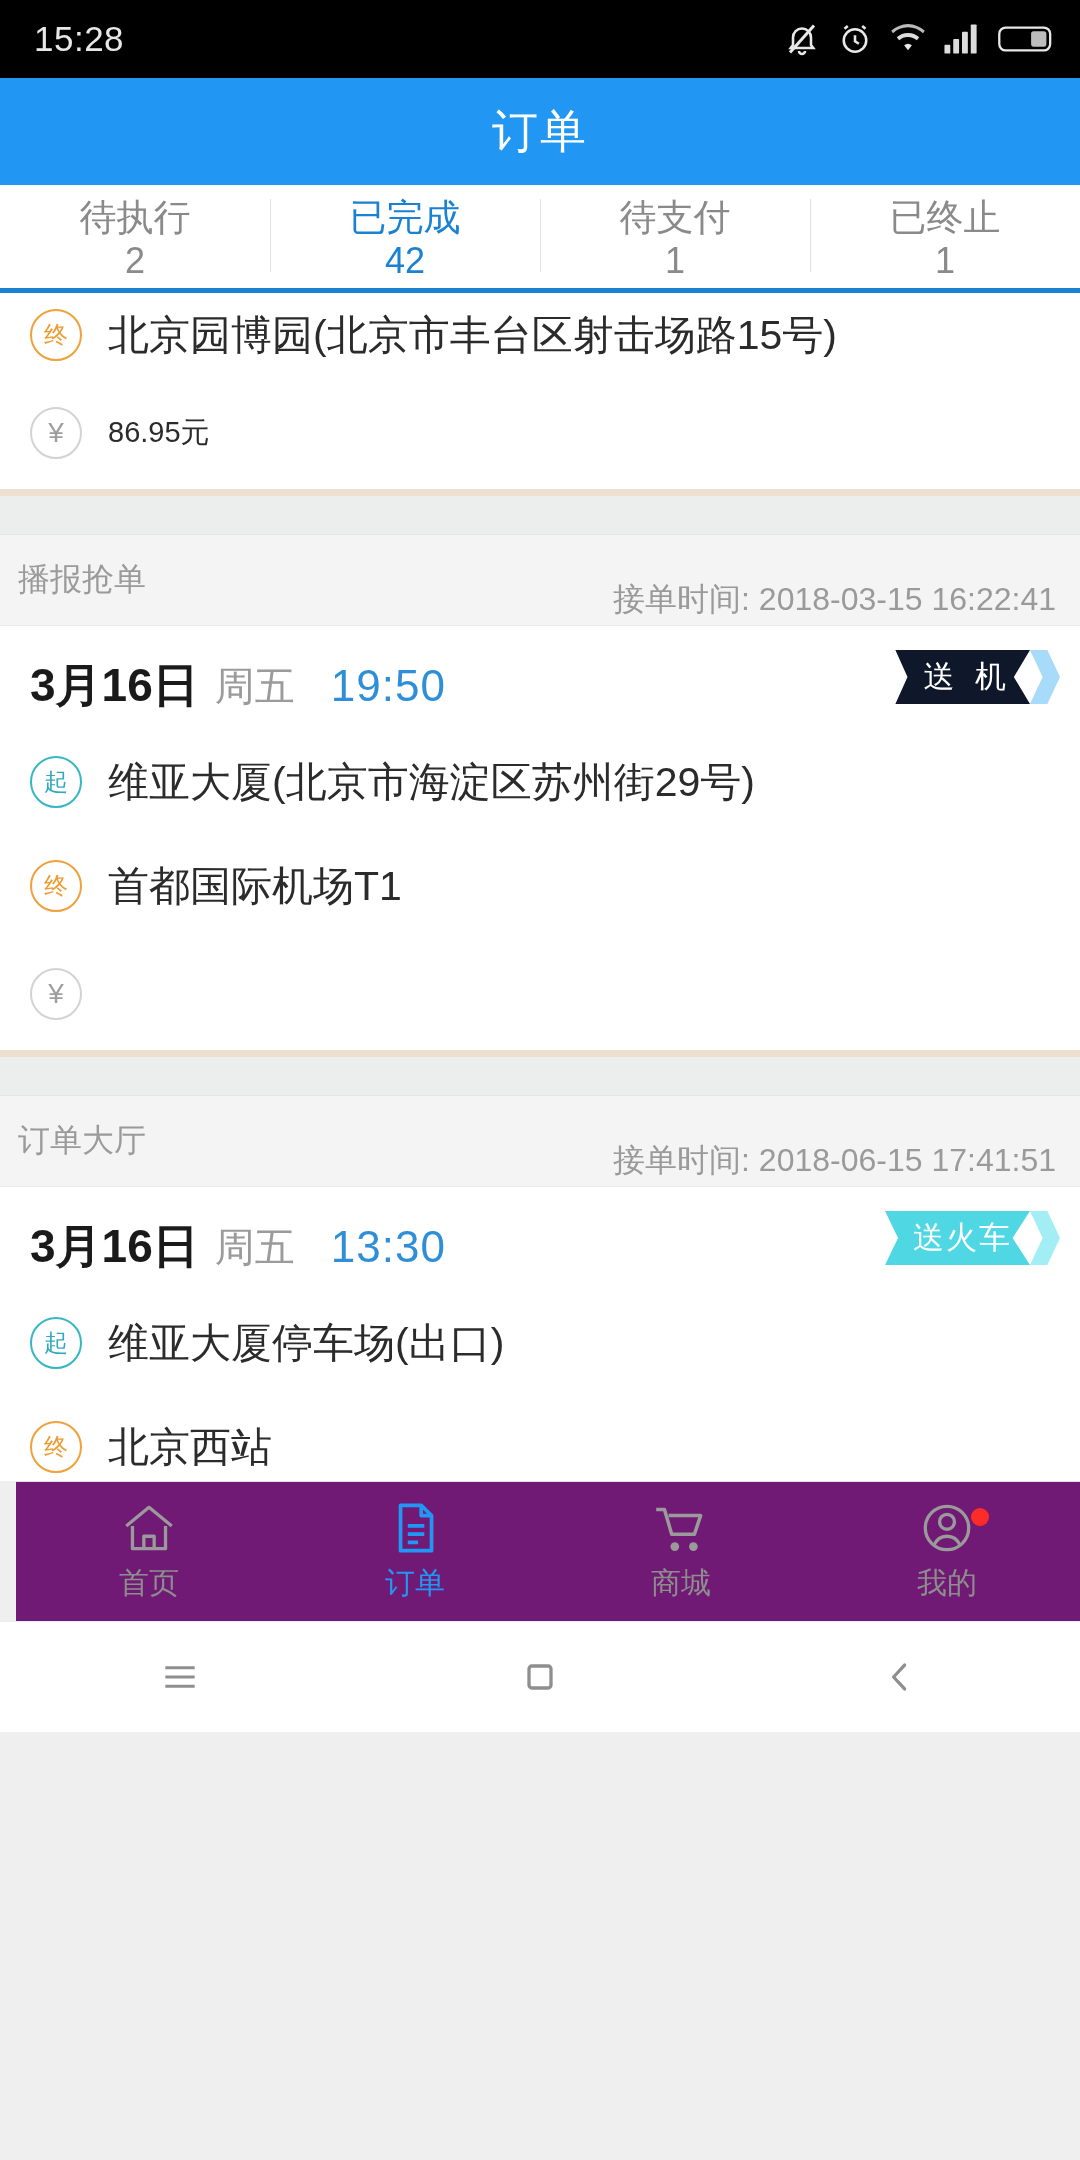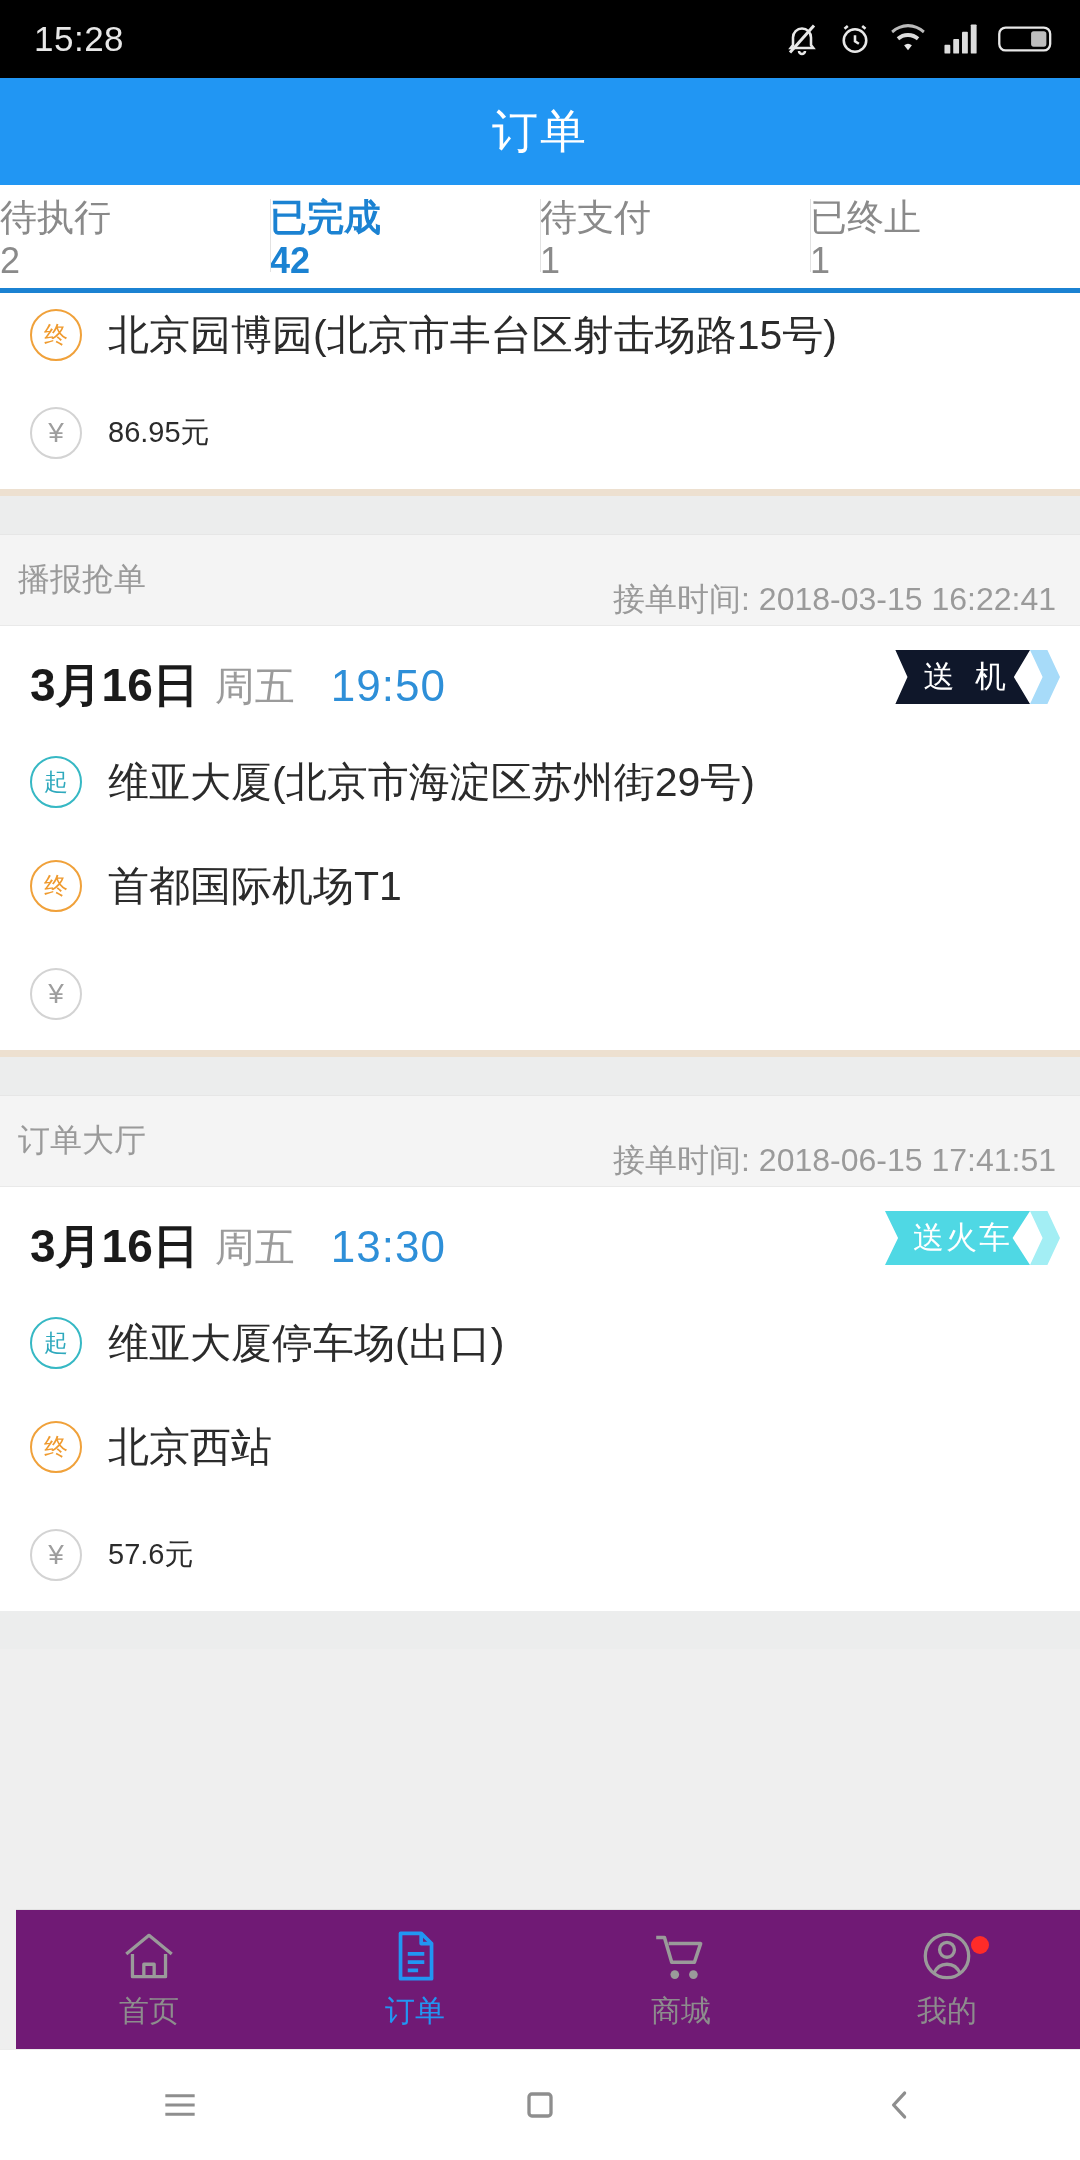--- a/index.html
+++ b/index.html
@@ -2,21 +2,21 @@
 <html><head>
 <meta charset="utf-8">
 <style>
   * { margin:0; padding:0; box-sizing:border-box; }
   html,body { width:1080px; height:2160px; }
   body {
     font-family:"Liberation Sans","DejaVu Sans",sans-serif;
     background:#efefef;
     overflow:hidden;
   }
-  .phone { position:relative; width:1080px; height:2160px; display:flex; flex-direction:column; }
+  .phone { position:relative; width:1080px; height:1732px; display:flex; flex-direction:column; }
 
   
   .statusbar {
     height:78px; background:#000; color:#e8e8e8;
     display:flex; align-items:center; justify-content:space-between;
     padding:0 26px 0 34px; flex:0 0 78px;
   }
   .statusbar .clock { font-size:35px; letter-spacing:0.5px; }
   .status-icons { display:flex; align-items:center; gap:17px; }
   .status-icons svg { display:block; }
@@ -27,31 +27,31 @@
     display:flex; align-items:center; justify-content:center;
   }
   .appbar .title { font-size:46px; font-weight:400; letter-spacing:2px; }
 
   
   .tabbar {
     flex:0 0 108px; background:#fff; display:flex; position:relative;
     border-bottom:5px solid #1b82d2;
   }
   .tab {
-    flex:1; display:flex; flex-direction:column; align-items:flex-start;
+    flex:1; display:flex; flex-direction:column; align-items:center;
     justify-content:center; position:relative; color:#8a8a8a;
     padding-top:4px;
   }
   .tab + .tab::before{
     content:""; position:absolute; left:0; top:14px; bottom:16px;
     width:1px; background:#e2e2e2;
   }
   .tab .t-label { font-size:37px; line-height:44px; }
   .tab .t-count { font-size:36px; line-height:42px; }
-  .tab.active { color:#1b82d2;font-weight:bold; }
+  .tab.active { color:#1b82d2; }
   .tab.active::after{
     content:""; position:absolute; left:0; right:0; bottom:-5px;
     height:5px; background:#1b82d2;
   }
 
   
   .list { flex:1 1 auto; overflow:hidden; background:#efefef; }
 
   .card { background:#fff; }
   .card-sep {

